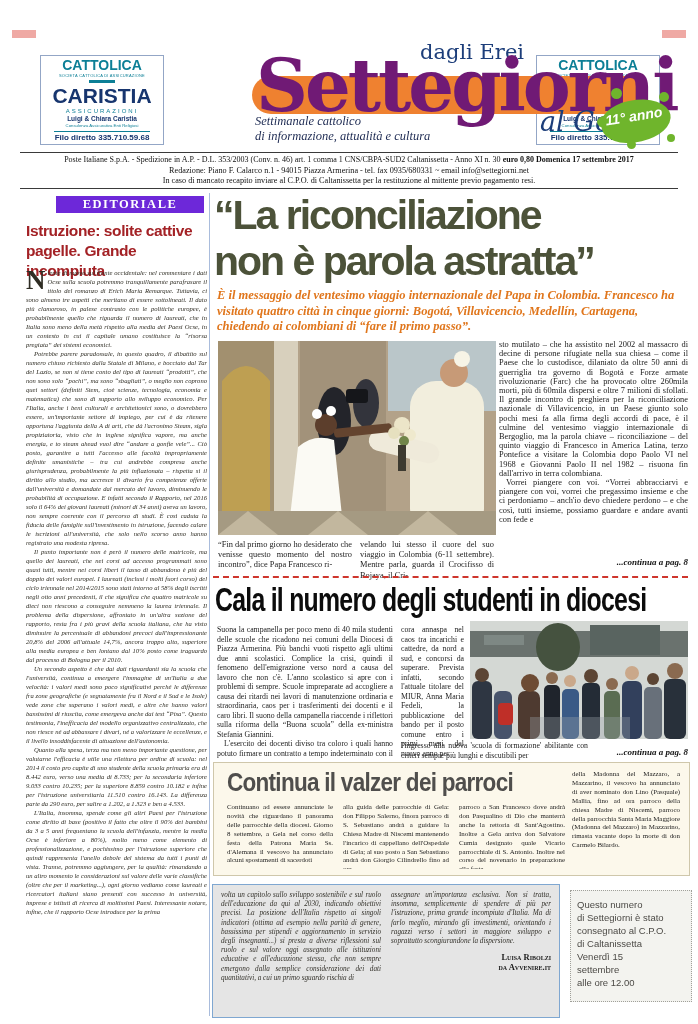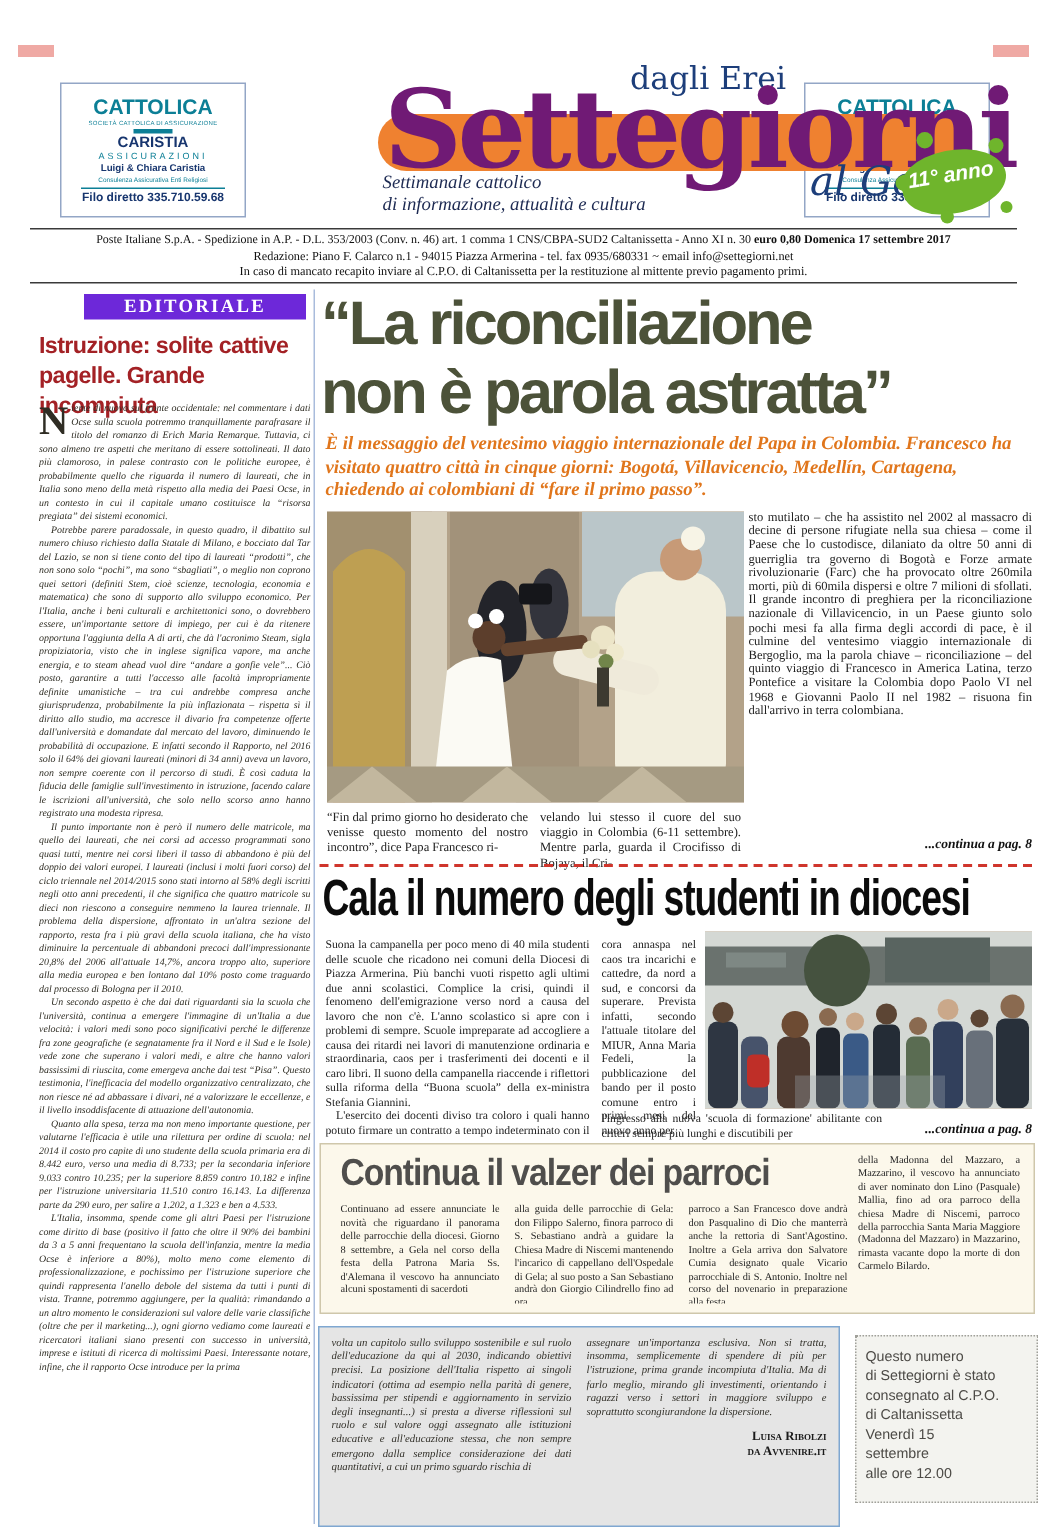--- a/index.html
+++ b/index.html
@@ -10,21 +10,21 @@
   
   .print-mark{position:absolute;top:30px;height:8px;width:24px;background:#e2625a;opacity:.55;}
 
   
   .adbox{position:absolute;top:55px;width:122px;height:88px;border:1px solid #93a6c6;
          display:flex;flex-direction:column;align-items:center;justify-content:center;
          font-family:"Liberation Sans",sans-serif;text-align:center;line-height:1.05;background:#fff;}
   .ad-brand{color:#0c7f96;font-weight:bold;font-size:14px;letter-spacing:0;}
   .ad-brand-sub{color:#0c7f96;font-size:4px;letter-spacing:.2px;margin-top:1px;}
   .ad-bar{width:26px;height:3px;background:#0c7f96;margin:2px 0;}
-  .ad-agency{color:#17356e;font-weight:bold;font-size:10px;}
+  .ad-agency{color:#17356e;font-weight:bold;font-size:21px;}
   .ad-agency-sub{color:#0c7f96;font-size:6px;letter-spacing:2px;margin-top:1px;}
   .ad-agents{color:#17356e;font-weight:bold;font-size:6.5px;margin-top:2px;}
   .ad-role{color:#0c7f96;font-size:4.3px;margin-top:1px;}
   .ad-rule{width:96px;height:1px;background:#0c7f96;margin:2px 0;}
   .ad-phone{color:#17356e;font-weight:bold;font-size:8px;}
 
   
   .mh-kicker-top{left:420px;top:40px;font-size:21px;color:#1d3e7a;font-family:"DejaVu Serif",serif;}
   .mh-oval{left:252px;top:76px;width:392px;height:38px;background:#ef8130;border-radius:20px;}
   .mh-title{left:256px;top:50px;font-family:"DejaVu Serif",serif;font-weight:bold;font-size:72px;
@@ -154,21 +154,21 @@
     <span class="sp" style="left:62px;top:6px;width:10px;height:10px;"></span>
     <span class="sp" style="left:70px;top:48px;width:8px;height:8px;"></span>
     <span class="sp" style="left:30px;top:54px;width:9px;height:9px;"></span>
     <span class="sp" style="left:14px;top:2px;width:11px;height:11px;"></span>
     <span class="splash-text">11° anno</span>
   </div>
 
   <div class="rule" style="top:152px;"></div>
   <div class="mailing m1"><span>Poste Italiane S.p.A. - Spedizione in A.P. - D.L. 353/2003 (Conv. n. 46) art. 1 comma 1 CNS/CBPA-SUD2 Caltanissetta - Anno XI n. 30 </span><b>euro 0,80 Domenica 17 settembre 2017</b></div>
   <div class="mailing m2">Redazione: Piano F. Calarco n.1 - 94015 Piazza Armerina - tel. fax 0935/680331 ~ email info@settegiorni.net</div>
-  <div class="mailing m3">In caso di mancato recapito inviare al C.P.O. di Caltanissetta per la restituzione al mittente previo pagamento primi.</div>
+  <div class="mailing m3">In caso di mancato recapito inviare al C.P.O. di Caltanissetta per la restituzione al mittente previo pagamento resi.</div>
   <div class="rule" style="top:188px;"></div>
 
   <div class="abs vsep"></div>
 
   <div class="abs ed-kicker">EDITORIALE</div>
   <div class="abs ed-headline">
     <div>Istruzione: solite cattive</div>
     <div>pagelle. Grande incompiuta</div>
   </div>
   <div class="abs ed-body">
@@ -216,20 +216,21 @@
       <path d="M90,194 L120,170 L150,194 Z" fill="#c2b79e"></path>
       <path d="M180,194 L210,170 L240,194 Z" fill="#c2b79e"></path>
     </svg>
   </div>
 
   <div class="cap" style="left:218px;">“Fin dal primo giorno ho desiderato che venisse questo momento del nostro incontro”, dice Papa Francesco ri-</div>
   <div class="cap" style="left:360px;">velando lui stesso il cuore del suo viaggio in Colombia (6-11 settembre). Mentre parla, guarda il Crocifisso di Bojaya, il Cri-</div>
 
   <div class="abs lead-rightcol">
     <p>sto mutilato – che ha assistito nel 2002 al massacro di decine di persone rifugiate nella sua chiesa – come il Paese che lo custodisce, dilaniato da oltre 50 anni di guerriglia tra governo di Bogotà e Forze armate rivoluzionarie (Farc) che ha provocato oltre 260mila morti, più di 60mila dispersi e oltre 7 milioni di sfollati. Il grande incontro di preghiera per la riconciliazione nazionale di Villavicencio, in un Paese giunto solo pochi mesi fa alla firma degli accordi di pace, è il culmine del ventesimo viaggio internazionale di Bergoglio, ma la parola chiave – riconciliazione – del quinto viaggio di Francesco in America Latina, terzo Pontefice a visitare la Colombia dopo Paolo VI nel 1968 e Giovanni Paolo II nel 1982 – risuona fin dall'arrivo in terra colombiana.</p>
+    <p>Vorrei piangere con voi. “Vorrei abbracciarvi e piangere con voi, vorrei che pregassimo insieme e che ci perdoniamo – anch'io devo chiedere perdono – e che così, tutti insieme, possiamo guardare e andare avanti con fede e</p>
   </div>
   <div class="continua" style="left:560px;top:557px;width:128px;">...continua a pag. 8</div>
 
   <div class="abs dashed-rule"></div>
   <div class="abs students-hl"><span>Cala il numero degli studenti in diocesi</span></div>
 
   <div class="st-col" style="left:217px;width:176px;height:134px;">
     <p>Suona la campanella per poco meno di 40 mila studenti delle scuole che ricadono nei comuni della Diocesi di Piazza Armerina. Più banchi vuoti rispetto agli ultimi due anni scolastici. Complice la crisi, quindi il fenomeno dell'emigrazione verso nord a causa del lavoro che non c'è. L'anno scolastico si apre con i problemi di sempre. Scuole impreparate ad accogliere a causa dei ritardi nei lavori di manutenzione ordinaria e straordinaria, caos per i trasferimenti dei docenti e il caro libri. Il suono della campanella riaccende i riflettori sulla riforma della “Buona scuola” della ex-ministra Stefania Giannini.</p>
     <p>L'esercito dei docenti diviso tra coloro i quali hanno potuto firmare un contratto a tempo indeterminato con il Ministero dell'Istruzione e chi an-</p>
   </div>

